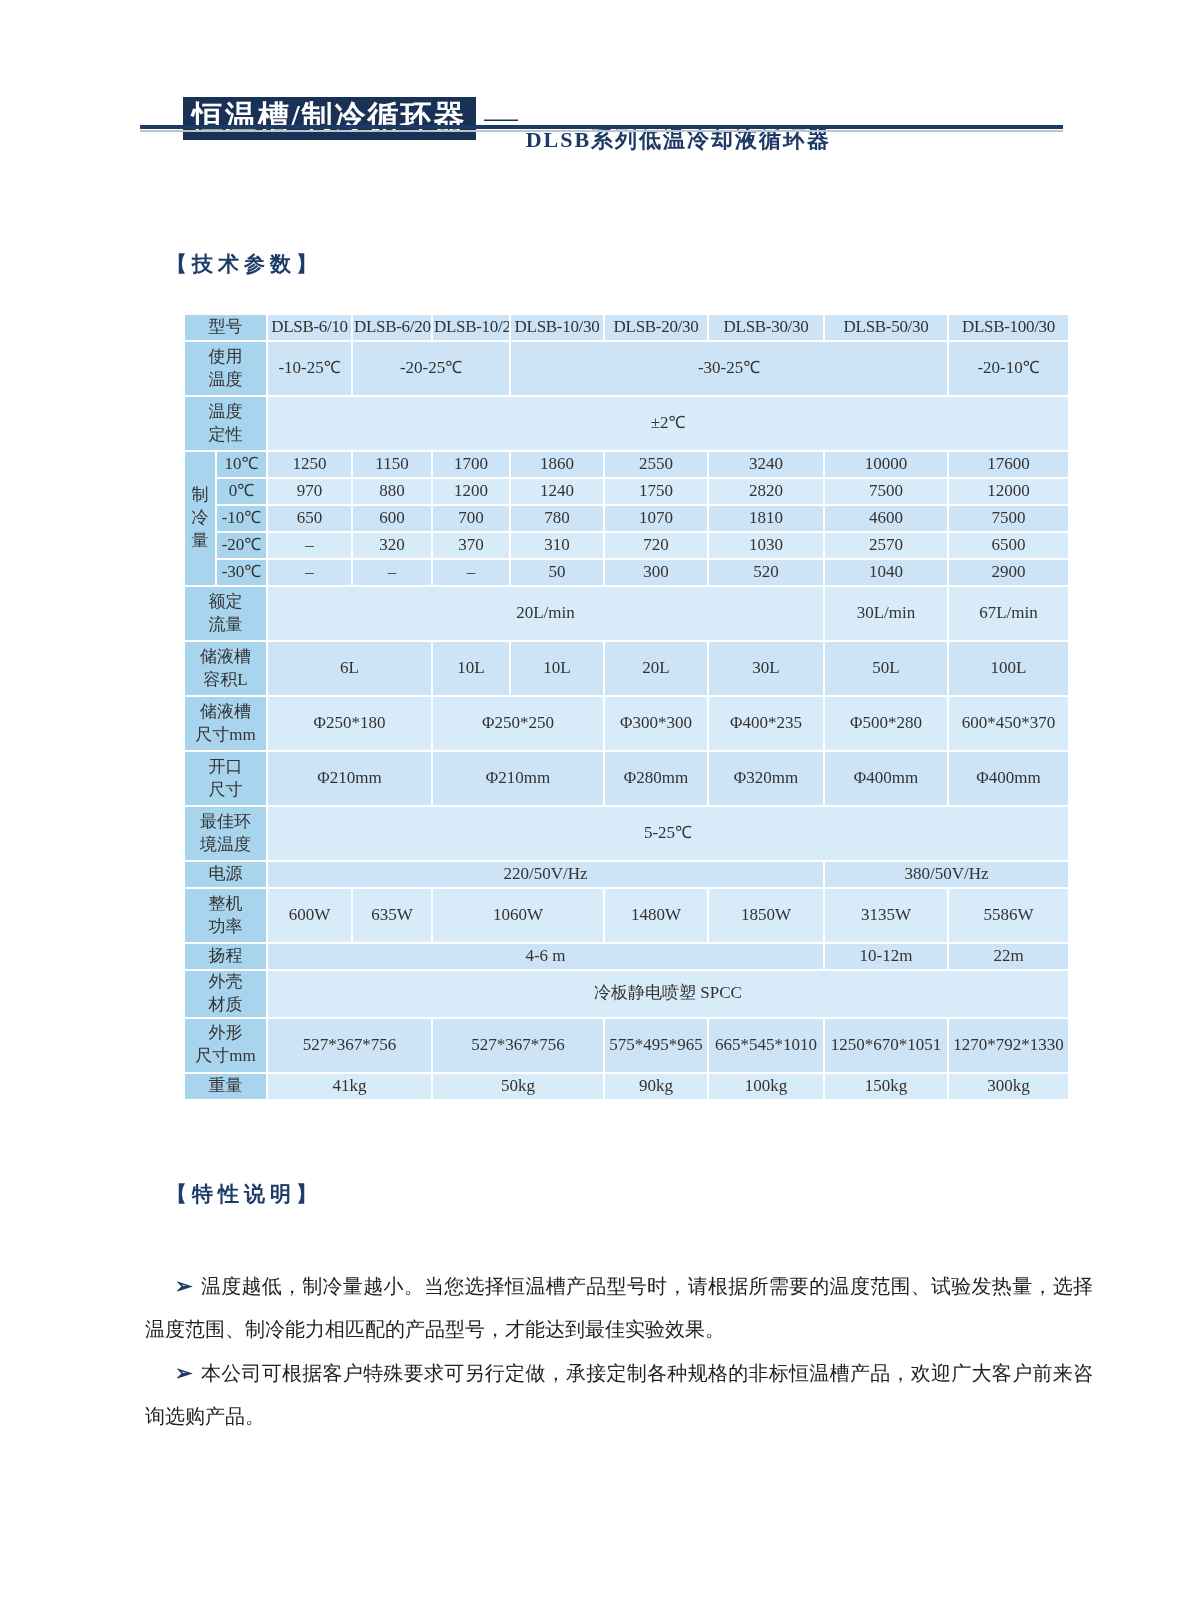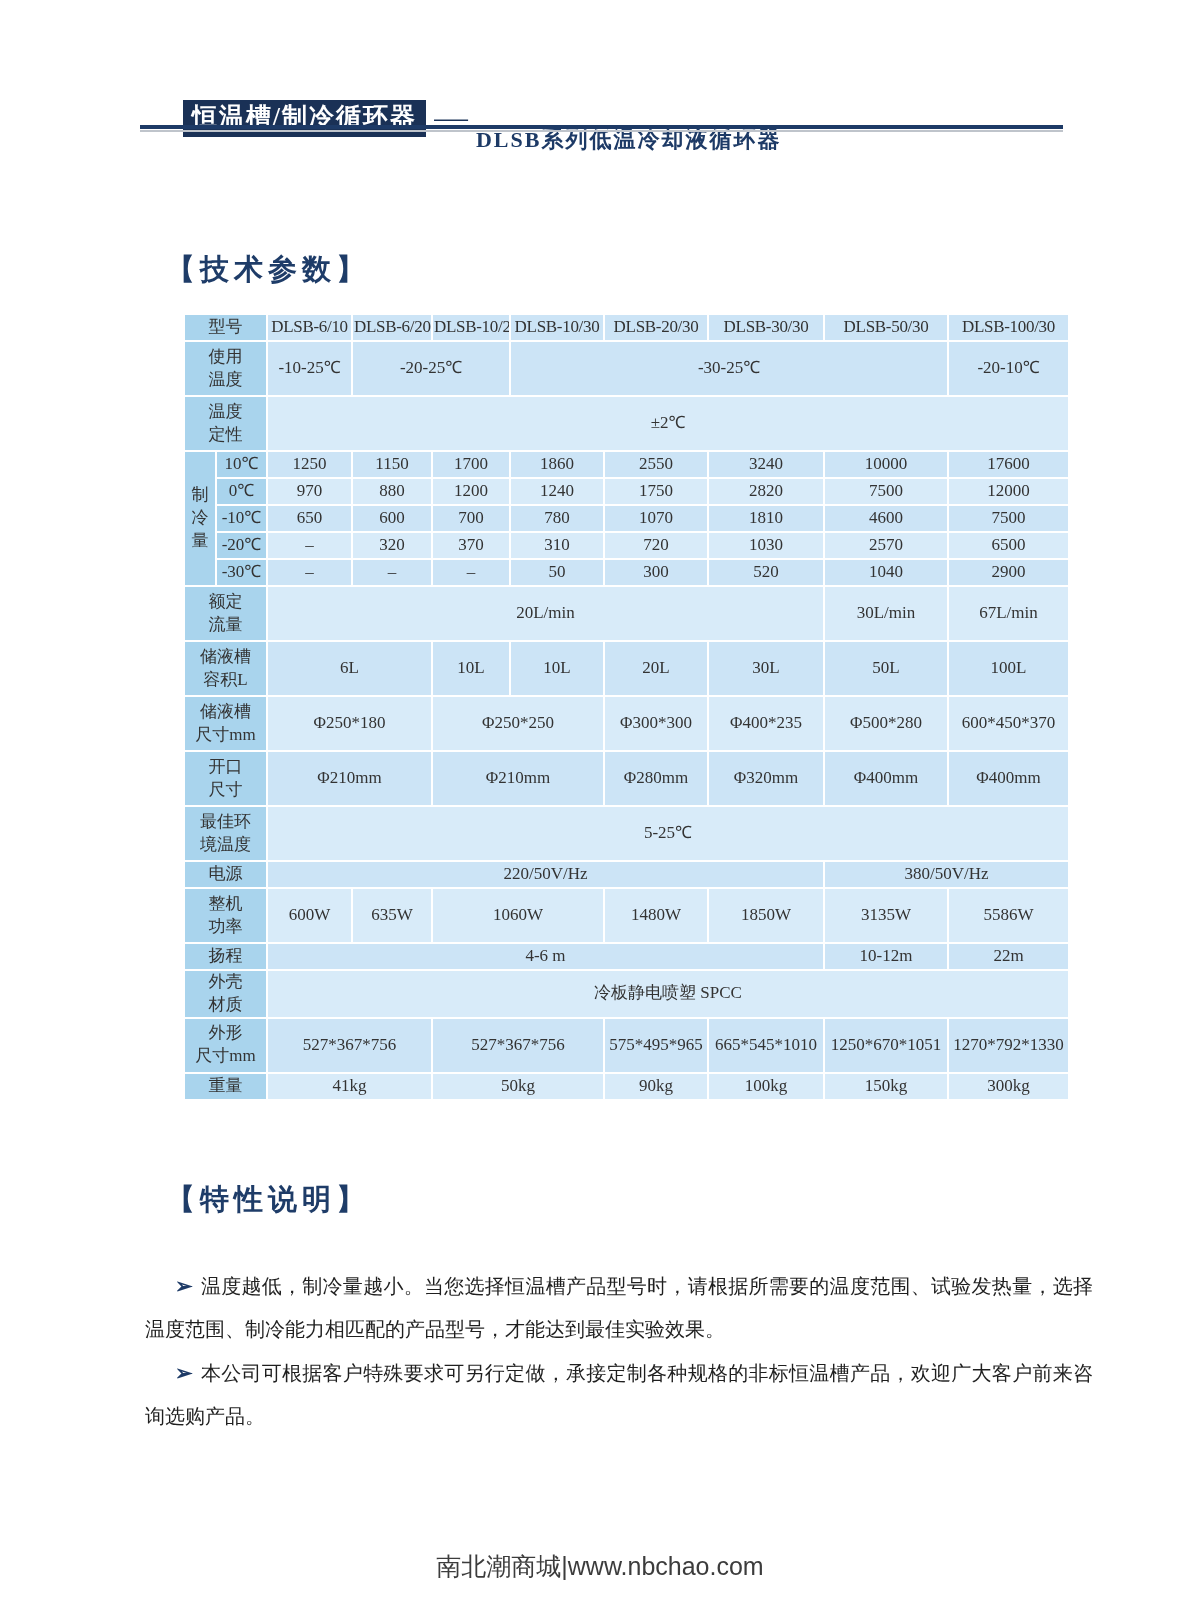--- a/index.html
+++ b/index.html
@@ -3,30 +3,30 @@
 <meta charset="utf-8">
 <style>
   html,body { margin:0; padding:0; background:#ffffff; }
   .page {
     position:relative; width:1200px; height:1616px; background:#ffffff;
     font-family:"Liberation Serif", serif; overflow:hidden;
   }
   
   .hdr { position:absolute; left:183px; top:82px; display:flex; align-items:center; gap:13px; }
   .badge {
-    background:#1a3156; color:#ffffff; font-weight:bold; font-size:25px;
+    background:#1a3156; color:#ffffff; font-weight:bold; font-size:31px;
     padding:3px 9px 6px 9px; letter-spacing:2px; line-height:1.1;
   }
   .hdash { color:#1a3156; font-weight:bold; font-size:24px; transform:scaleX(1.4); }
   .subtitle { color:#1d3a66; font-size:22px; font-weight:600; letter-spacing:2px;margin-top:43px; }
   .rule { position:absolute; left:140px; top:125px; width:923px; }
   .rule .dark { height:4px; background:#1d3a66; }
   .rule .grey { height:2px; background:#bfc4cb; margin-top:1px; }
   
-  .sec-title { position:absolute; color:#1e3c68; font-size:29px; font-weight:600; letter-spacing:5px; }
+  .sec-title { position:absolute; color:#1e3c68; font-size:21px; font-weight:600; letter-spacing:5px; }
   .t-tech { left:166px; top:250px; }
   .t-feat { left:166px; top:1180px; }
   
   table.spec {
     position:absolute; left:183px; top:313px; width:885px;
     border-collapse:collapse; table-layout:fixed;
   }
   table.spec td {
     border:2px solid #ffffff; text-align:center; vertical-align:middle;
     color:#333333; font-size:17px; line-height:1.35; padding:0 1px;
@@ -245,15 +245,14 @@
       </tbody>
   </table>
 
   <div class="sec-title t-feat">【特性说明】</div>
 
   <div>
     <p class="para p1"><span class="bullet">➢</span><span>温度越低，制冷量越小。当您选择恒温槽产品型号时，请根据所需要的温度范围、试验发热量，选择温度范围、制冷能力相匹配的产品型号，才能达到最佳实验效果。</span></p>
     <p class="para p2"><span class="bullet">➢</span><span>本公司可根据客户特殊要求可另行定做，承接定制各种规格的非标恒温槽产品，欢迎广大客户前来咨询选购产品。</span></p>
   </div>
 
-  <div class="footer">南北潮商城|www.nbchao.com</div>
 
 </div>
 
 </body></html>

